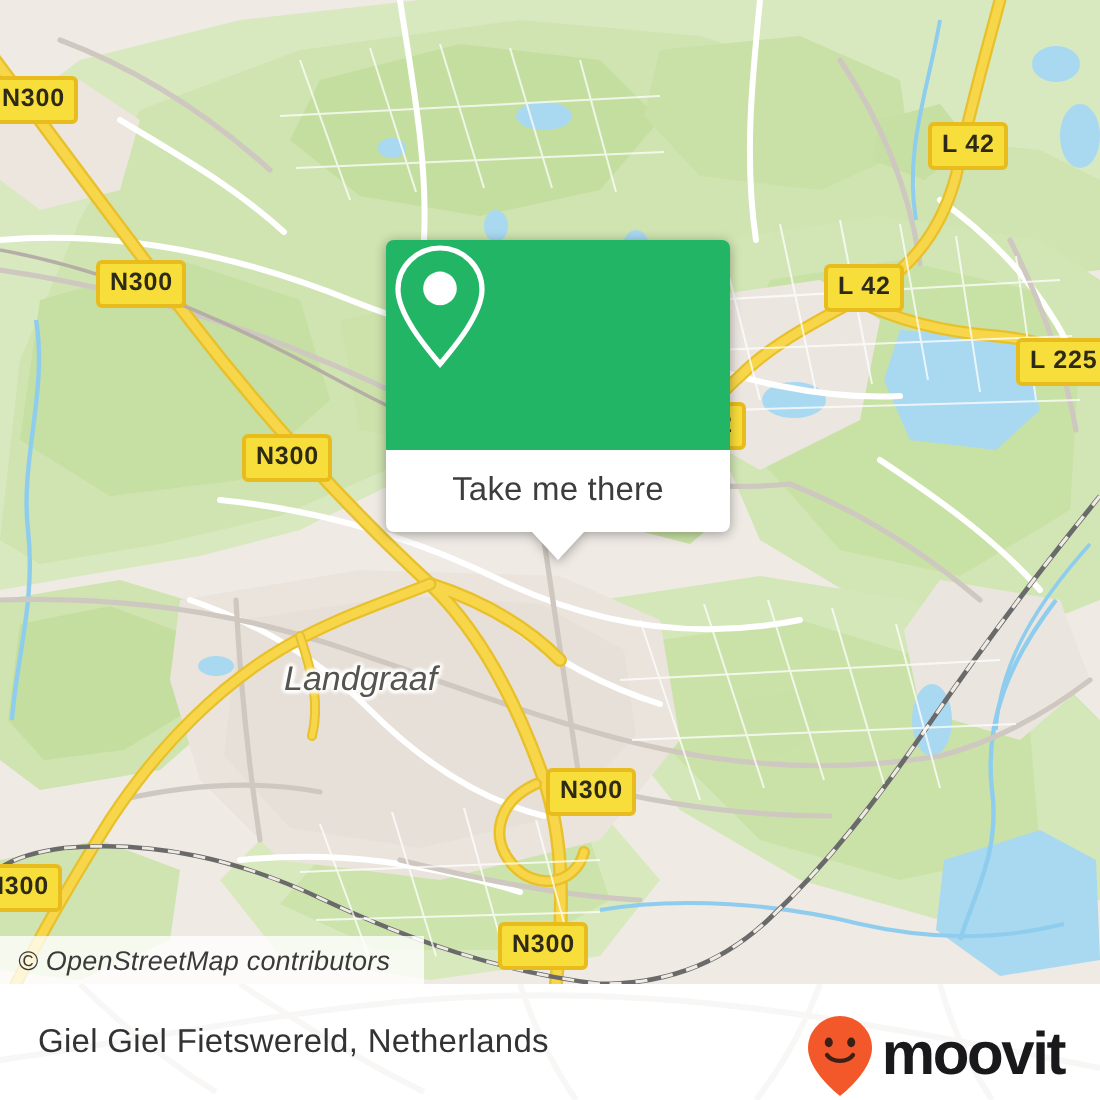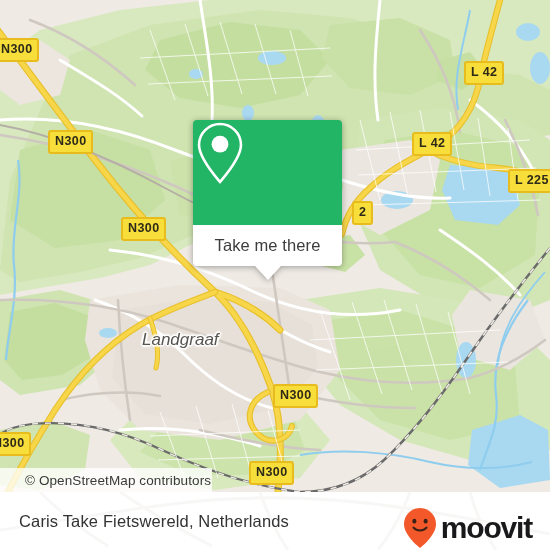--- a/index.html
+++ b/index.html
@@ -10,36 +10,36 @@
 
   
   #map{position:absolute;left:0;top:0;width:550px;height:492px;overflow:hidden;
        background:#efeae4;}
   #map svg{position:absolute;left:0;top:0;}
 
   
   #attrib{position:absolute;left:0;top:468px;width:212px;height:24px;
           background:rgba(255,255,255,0.78);
           display:flex;align-items:center;}
-  #attrib span{font-size:13.5px;color:#3a3a3a;padding-left:25px;letter-spacing:.1px;}
+  #attrib span{font-size:13.5px;color:#3a3a3a;padding-left:9px;letter-spacing:.1px;font-style:italic;}
 
   
   .shield{position:absolute;background:#f7de3a;border:2px solid #e8bc1c;
           border-radius:3px;color:#2e2a18;font-size:12.5px;font-weight:bold;
           line-height:1;padding:3px 5px 4px;white-space:nowrap;
           letter-spacing:.4px;box-sizing:border-box;}
 
   
   .place{position:absolute;font-size:17px;color:#55544f;white-space:nowrap;
          text-shadow:1.6px 0 1.6px #fff,-1.6px 0 1.6px #fff,0 1.6px 1.6px #fff,
                      0 -1.6px 1.6px #fff,1.2px 1.2px 1.6px #fff,-1.2px -1.2px 1.6px #fff,
                      1.2px -1.2px 1.6px #fff,-1.2px 1.2px 1.6px #fff;font-style:italic;}
 
   
-  #popup{position:absolute;left:193px;top:120px;width:149px;
+  #popup{position:absolute;left:193px;top:120px;width:172px;
          border-radius:4px;overflow:visible;
          filter:drop-shadow(0 1px 3px rgba(0,0,0,.34));}
   #popup-green{height:105px;border-radius:4px 4px 0 0;
                display:flex;align-items:center;justify-content:center;}
   #popup-label{background:#fff;border-radius:0 0 4px 4px;height:41px;
                display:flex;align-items:center;justify-content:center;
                font-size:16.5px;color:#3d3d3d;letter-spacing:.1px;}
   #popup-tail{position:absolute;left:50%;bottom:-14px;margin-left:-13px;
               width:0;height:0;border-left:13px solid transparent;
               border-right:13px solid transparent;border-top:14px solid #fff;}
@@ -301,21 +301,21 @@
         <path d="M0,530 C70,520 140,506 210,500 C290,494 360,500 430,512
                  C480,520 520,528 550,534"></path>
         <path d="M120,492 C150,512 180,530 212,546"></path>
         <path d="M260,492 C268,516 276,532 288,550"></path>
         <path d="M410,492 C402,514 392,532 378,550"></path>
         <path d="M470,492 C476,514 484,532 496,550"></path>
         <path d="M40,492 C60,512 82,530 108,546"></path>
       </g>
     </svg>
 
-    <div id="footer-title">Caris Take Fietswereld, Netherlands</div>
+    <div id="footer-title">Giel Giel Fietswereld, Netherlands</div>
 
     <div id="moovit">
       <svg width="34" height="42" viewBox="0 0 34 42">
         <path d="M17 1 C8.2 1 1 8.2 1 17 C1 27 12.5 37.5 17 41
                  C21.5 37.5 33 27 33 17 C33 8.2 25.8 1 17 1 Z" fill="#f2582a"></path>
         <ellipse cx="11.4" cy="14.2" rx="2.0" ry="2.4" fill="#3a2016"></ellipse>
         <ellipse cx="22.6" cy="14.2" rx="2.0" ry="2.4" fill="#3a2016"></ellipse>
         <path d="M10.5 20.5 C13.2 24.4 20.8 24.4 23.5 20.5" stroke="#3a2016" stroke-width="2.1" fill="none" stroke-linecap="round"></path>
       </svg>
       <span id="moovit-word">moovit</span>

